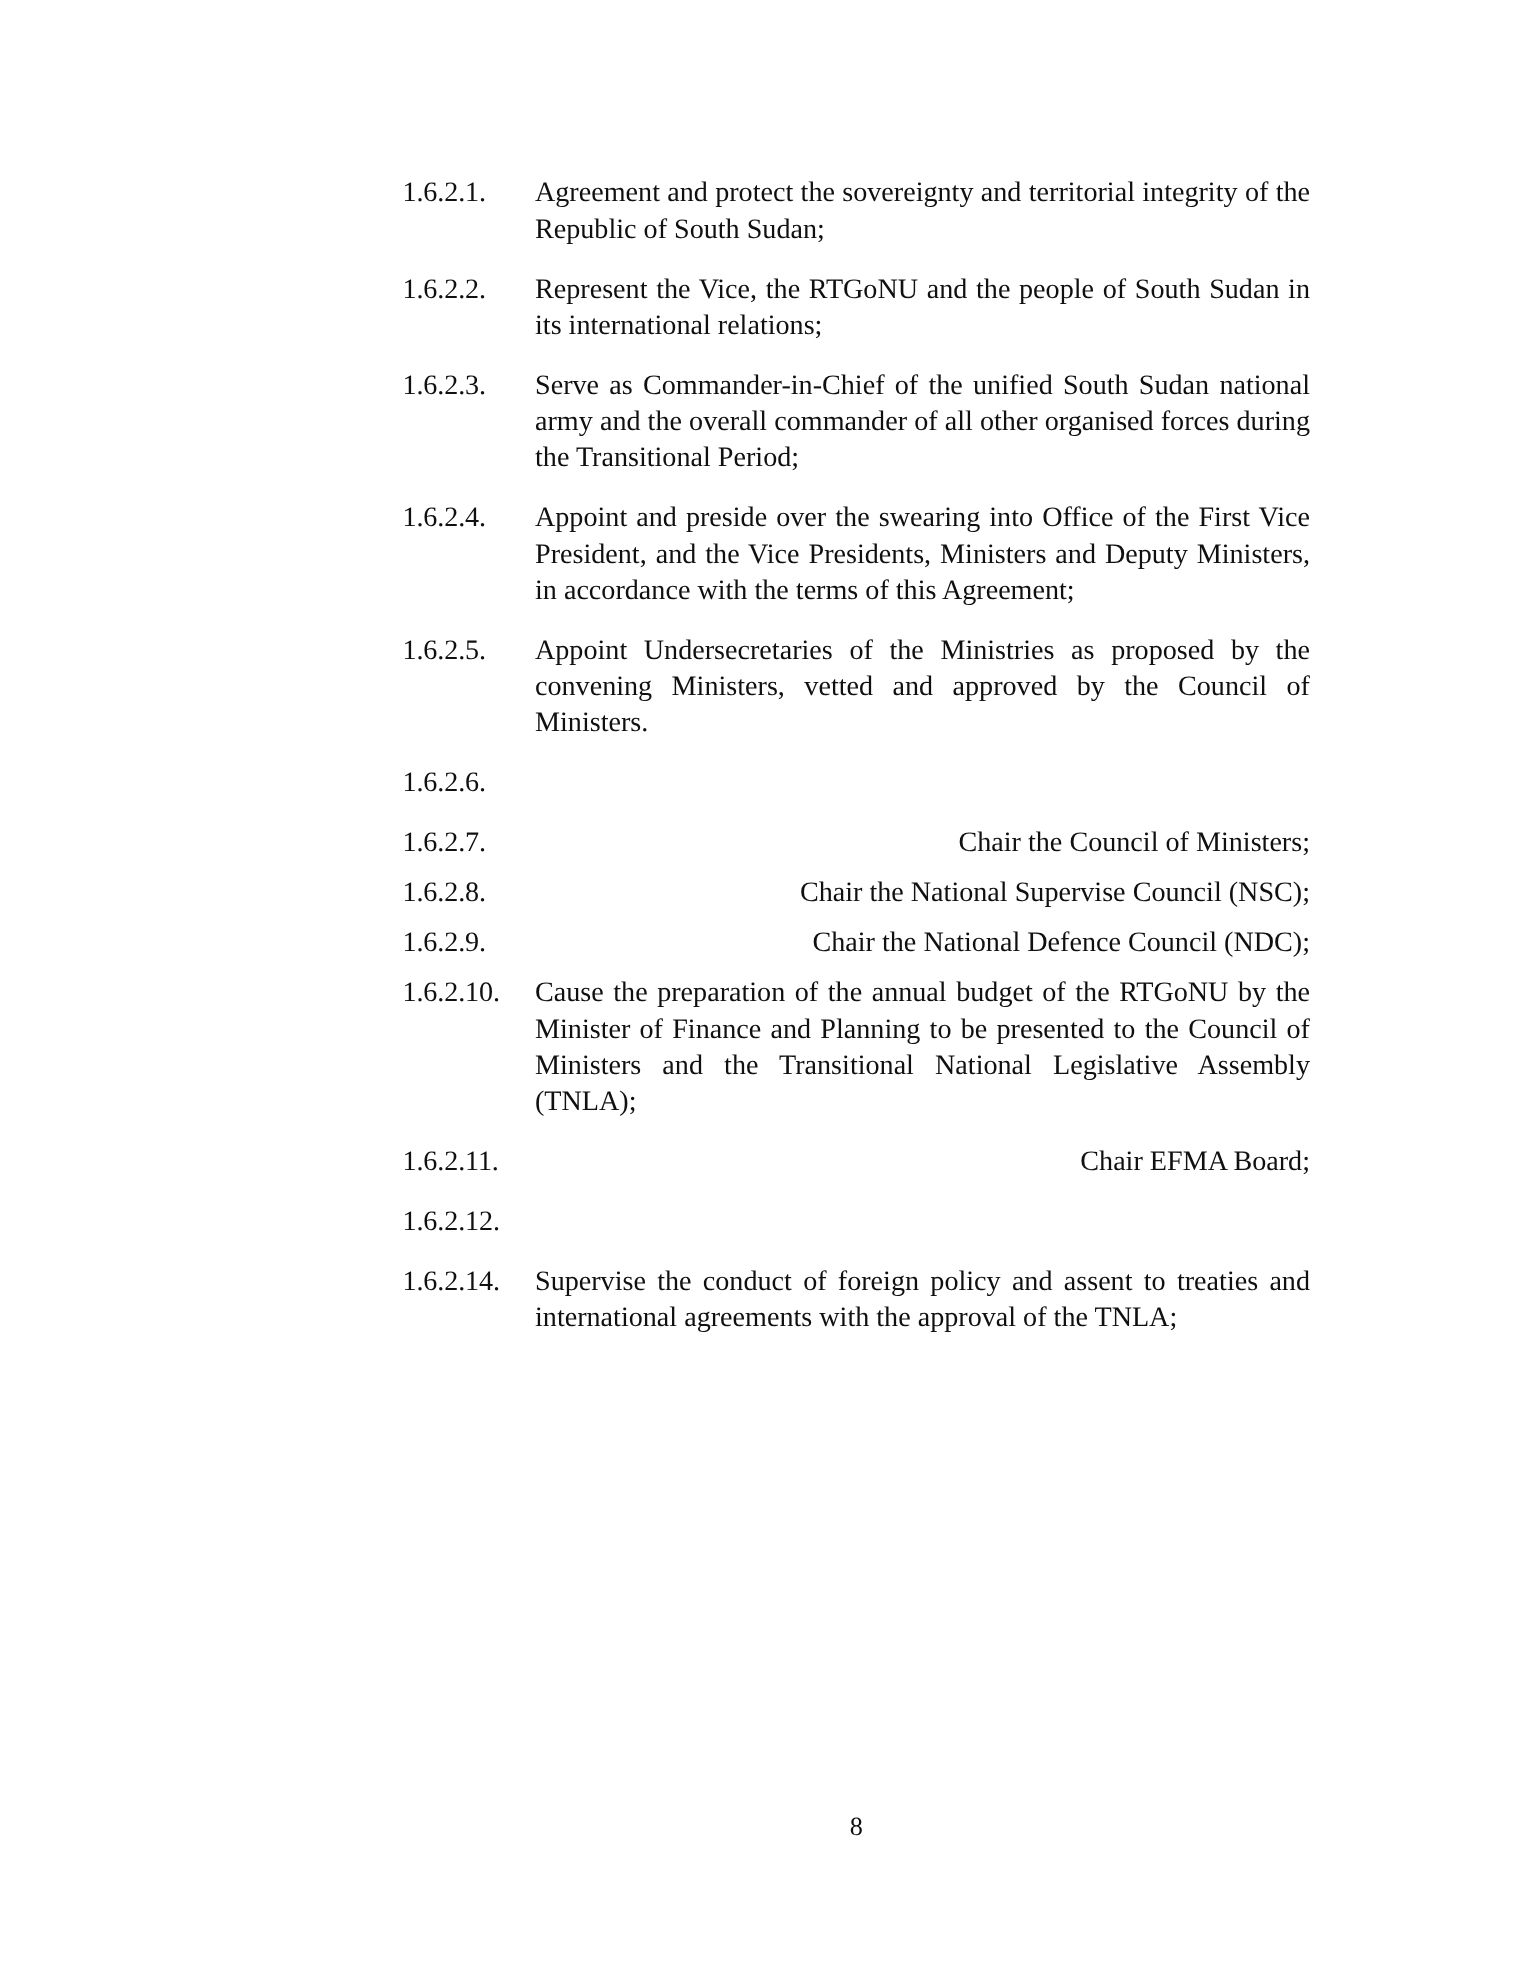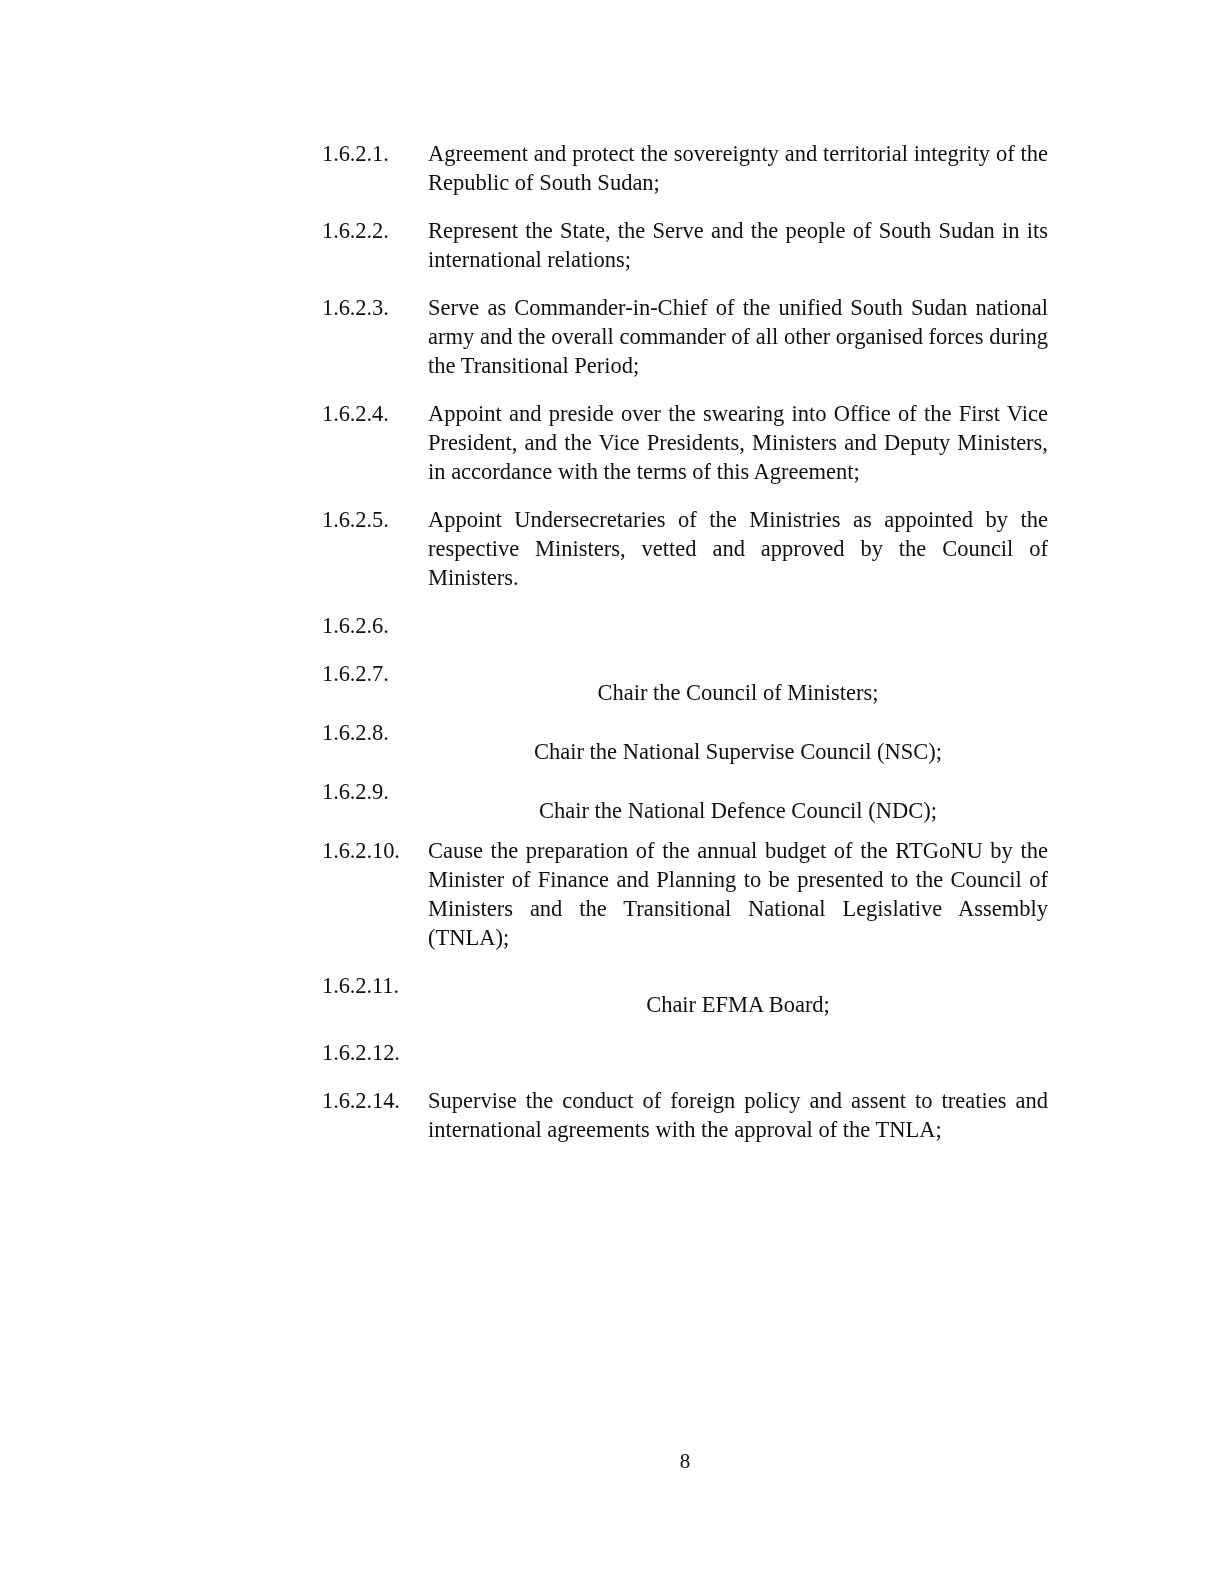--- a/index.html
+++ b/index.html
@@ -39,22 +39,21 @@
     white-space: nowrap;
     letter-spacing: -0.1px;
   }
   .clause-body {
     flex: 1 1 auto;
     text-align: justify;
     text-justify: inter-word;
     hyphens: none;
   }
   .clause-body.single {
-    text-align: center;
-    margin-top: 19px;
+    text-align: right;
   }
   .page-number {
     position: absolute;
     left: 322px;
     width: 726px;
     top: 1448px;
     text-align: center;
     font-size: 21px;
     line-height: 26px;
     font-family: "Liberation Serif", "DejaVu Serif", serif;
@@ -65,33 +64,33 @@
 <body>
 
 <div class="page">
   <div class="content">
       <div class="clause">
         <span class="clause-num">1.6.2.1.</span>
         <span class="clause-body">Agreement and protect the sovereignty and territorial integrity of the Republic of South Sudan;</span>
       </div>
       <div class="clause">
         <span class="clause-num">1.6.2.2.</span>
-        <span class="clause-body">Represent the State, the Serve and the people of South Sudan in its international relations;</span>
+        <span class="clause-body">Represent the Vice, the RTGoNU and the people of South Sudan in its international relations;</span>
       </div>
       <div class="clause">
         <span class="clause-num">1.6.2.3.</span>
         <span class="clause-body">Serve as Commander-in-Chief of the unified South Sudan national army and the overall commander of all other organised forces during the Transitional Period;</span>
       </div>
       <div class="clause">
         <span class="clause-num">1.6.2.4.</span>
         <span class="clause-body">Appoint and preside over the swearing into Office of the First Vice President, and the Vice Presidents, Ministers and Deputy Ministers, in accordance with the terms of this Agreement;</span>
       </div>
       <div class="clause">
         <span class="clause-num">1.6.2.5.</span>
-        <span class="clause-body">Appoint Undersecretaries of the Ministries as appointed by the respective Ministers, vetted and approved by the Council of Ministers.</span>
+        <span class="clause-body">Appoint Undersecretaries of the Ministries as proposed by the convening Ministers, vetted and approved by the Council of Ministers.</span>
       </div>
       <div class="clause">
         <span class="clause-num">1.6.2.6.</span>
       </div>
       <div class="clause tight">
         <span class="clause-num">1.6.2.7.</span>
         <span class="clause-body single">Chair the Council of Ministers;</span>
       </div>
       <div class="clause tight">
         <span class="clause-num">1.6.2.8.</span>

